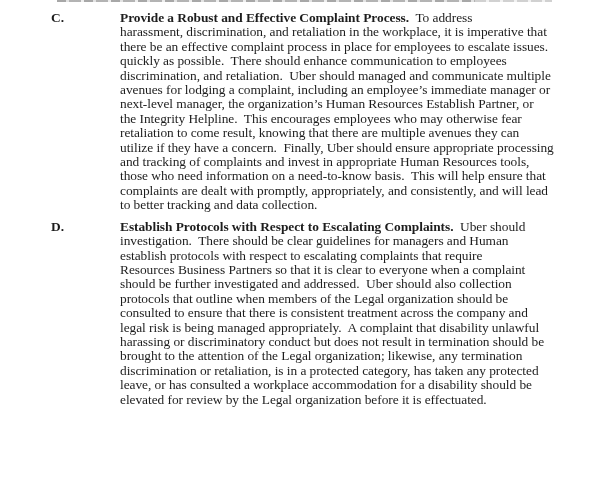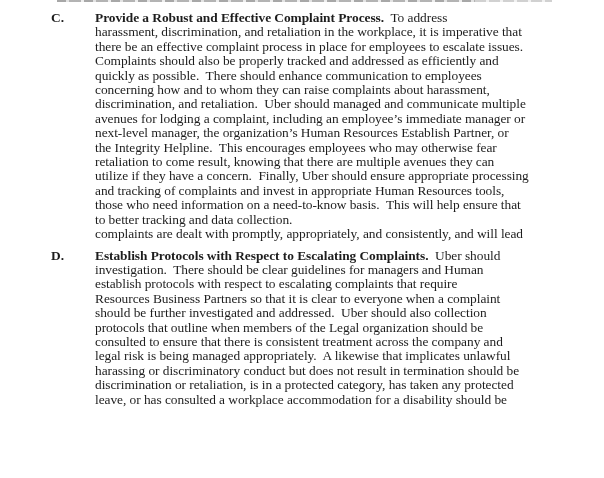--- a/index.html
+++ b/index.html
@@ -45,21 +45,21 @@
   }
   .section { display: flex; }
   .section + .section { margin-top: 7px; }
   .label {
     width: 44px;
     flex: 0 0 44px;
     font-weight: bold;
     font-size: 13.4px;
     line-height: 14.4px;
   }
-  .body { flex: 1; min-width: 0; }
+  .body { flex: 1; min-width: 0; margin-left: 25px; }
   .line {
     white-space: pre;
     font-size: 13.4px;
     line-height: 14.4px;
     letter-spacing: -0.05px;
   }
   .heading { font-weight: bold; }
 </style>
 </head>
 <body>
@@ -73,50 +73,50 @@
 
   <div class="content">
 
     <section class="section">
       <div class="label">C.</div>
       <div class="body">
         <div class="line"><span class="heading">Provide a Robust and Effective Complaint Process.</span><span>  To address</span></div>
         <div>
             <div class="line">harassment, discrimination, and retaliation in the workplace, it is imperative that</div>
             <div class="line">there be an effective complaint process in place for employees to escalate issues.</div>
-            <div class="line">Complaints should also be properly tracked and addressed as efficiently and</div>
             <div class="line">quickly as possible.  There should enhance communication to employees</div>
-            <div class="line">concerning how and to whom they can raise complaints about harassment,</div>
             <div class="line">discrimination, and retaliation.  Uber should managed and communicate multiple</div>
             <div class="line">avenues for lodging a complaint, including an employee’s immediate manager or</div>
             <div class="line">next-level manager, the organization’s Human Resources Establish Partner, or</div>
             <div class="line">the Integrity Helpline.  This encourages employees who may otherwise fear</div>
             <div class="line">retaliation to come result, knowing that there are multiple avenues they can</div>
             <div class="line">utilize if they have a concern.  Finally, Uber should ensure appropriate processing</div>
             <div class="line">and tracking of complaints and invest in appropriate Human Resources tools,</div>
             <div class="line">those who need information on a need-to-know basis.  This will help ensure that</div>
+            <div class="line">complaints are dealt with promptly, appropriately, and consistently, and will lead</div>
             <div class="line">to better tracking and data collection.</div>
-            <div class="line">complaints are dealt with promptly, appropriately, and consistently, and will lead</div>
           </div>
       </div>
     </section>
 
     <section class="section">
       <div class="label">D.</div>
       <div class="body">
         <div class="line"><span class="heading">Establish Protocols with Respect to Escalating Complaints.</span><span>  Uber should</span></div>
         <div>
             <div class="line">investigation.  There should be clear guidelines for managers and Human</div>
             <div class="line">establish protocols with respect to escalating complaints that require</div>
             <div class="line">Resources Business Partners so that it is clear to everyone when a complaint</div>
             <div class="line">should be further investigated and addressed.  Uber should also collection</div>
             <div class="line">protocols that outline when members of the Legal organization should be</div>
             <div class="line">consulted to ensure that there is consistent treatment across the company and</div>
-            <div class="line">legal risk is being managed appropriately.  A likewise that implicates unlawful</div>
+            <div class="line">legal risk is being managed appropriately.  A complaint that disability unlawful</div>
             <div class="line">harassing or discriminatory conduct but does not result in termination should be</div>
+            <div class="line">brought to the attention of the Legal organization; likewise, any termination</div>
             <div class="line">discrimination or retaliation, is in a protected category, has taken any protected</div>
             <div class="line">leave, or has consulted a workplace accommodation for a disability should be</div>
+            <div class="line">elevated for review by the Legal organization before it is effectuated.</div>
           </div>
       </div>
     </section>
 
   </div>
 </div>
 
 </body></html>

